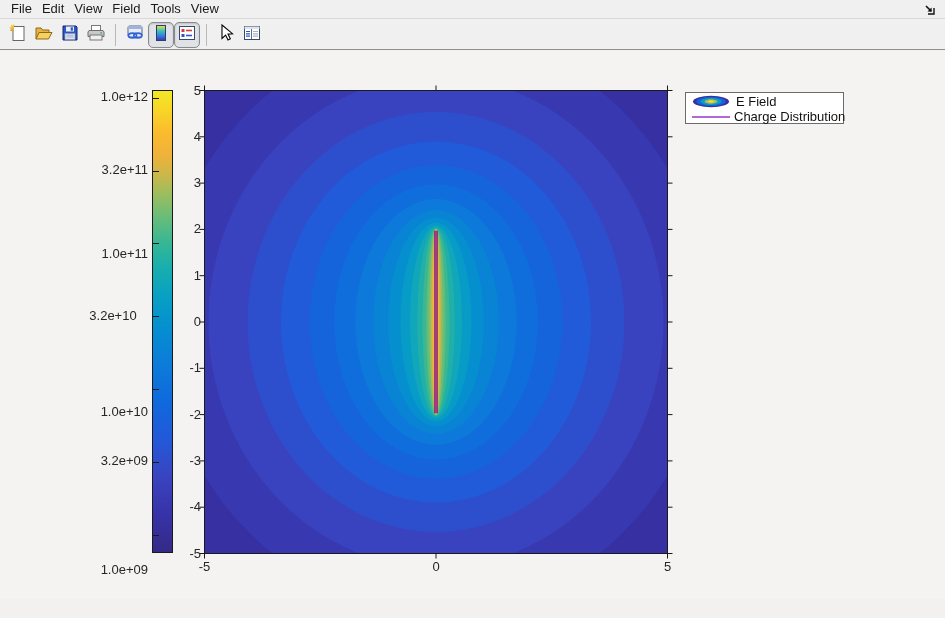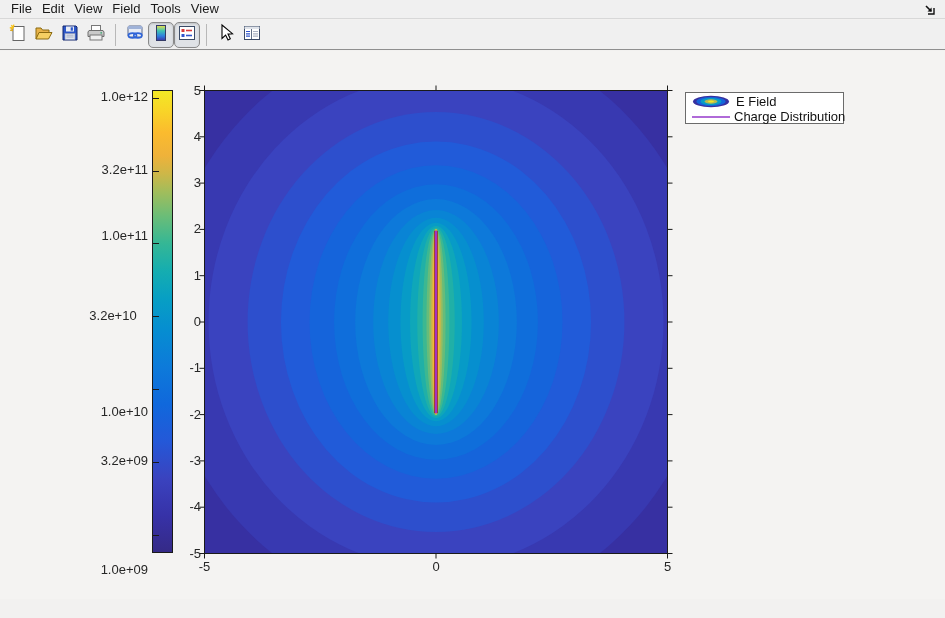--- a/index.html
+++ b/index.html
@@ -168,21 +168,21 @@
       <div class="cb-tick" style="top: 79.5786px;"></div>
       <div class="cb-tick" style="top: 152.377px;"></div>
       <div class="cb-tick" style="top: 225.176px;"></div>
       <div class="cb-tick" style="top: 297.975px;"></div>
       <div class="cb-tick" style="top: 370.774px;"></div>
       <div class="cb-tick" style="top: 443.572px;"></div>
     </div>
   <div id="colorbar-labels">
       <div class="cb-label" style="top: 38.2799px;">1.0e+12</div>
       <div class="cb-label" style="top: 111.079px;">3.2e+11</div>
-      <div class="cb-label" style="top: 177px;">1.0e+11</div>
+      <div class="cb-label" style="top: 195px;">1.0e+11</div>
       <div class="cb-label" style="top: 256.676px; text-align: center;">3.2e+10</div>
       <div class="cb-label" style="top: 329.475px; margin-top: 24px;">1.0e+10</div>
       <div class="cb-label" style="top: 402.274px;">3.2e+09</div>
       <div class="cb-label" style="top: 475.072px; margin-top: 36px;">1.0e+09</div>
     </div>
 
   <svg class="axes-svg" id="axes-svg" width="481" height="481" viewBox="0 0 481 481">
       <clipPath id="axclip">
         <rect x="8.5" y="8.5" width="463" height="463"></rect>
       </clipPath>

